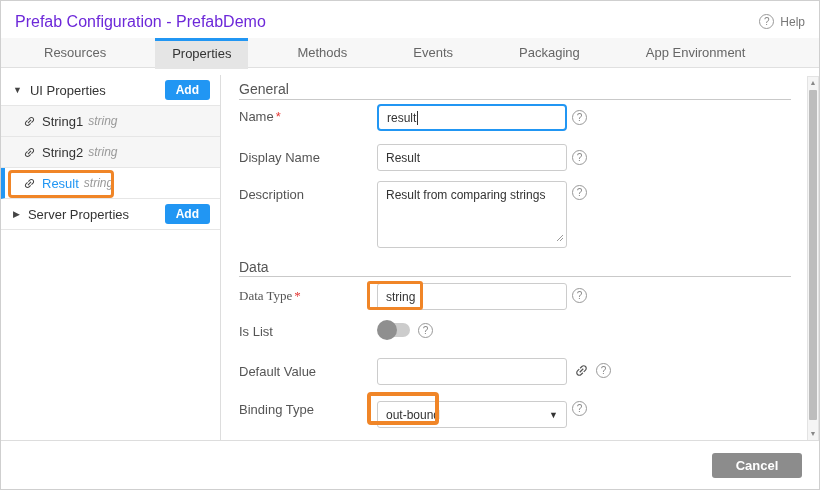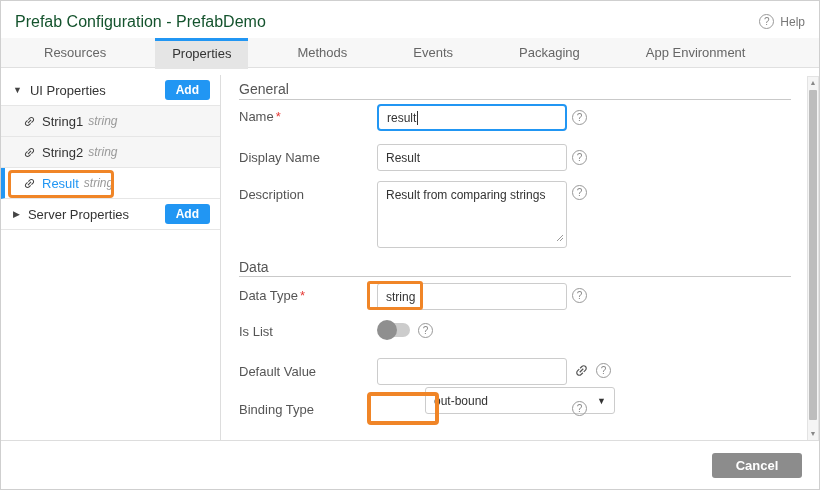--- a/index.html
+++ b/index.html
@@ -2,21 +2,21 @@
 <html><head>
 <meta charset="utf-8">
 <style>
   * { box-sizing: border-box; margin: 0; padding: 0; }
   html,body { background:#e9e9e9; }
   body { font-family: "Liberation Sans", sans-serif; }
   .app { position:relative; width:820px; height:490px; background:#fff; border:1px solid #cfcfcf; overflow:hidden; }
 
   
   .titlebar { position:absolute; top:0; left:0; right:0; height:42px; background:#fff; border-bottom:1px solid #e4e4e4; display:flex; align-items:center; padding:0 14px; }
-  .title { font-size:16px; color:#14532d; }
+  .title { font-size:16px; color:#6d28d9; }
   .help-area { margin-left:auto; display:flex; align-items:center; gap:6px; color:#777; cursor:pointer; }
   .help-area .qcircle { width:15px; height:15px; }
   .help-label { font-size:12px; color:#777; }
 
   .qcircle { display:inline-flex; align-items:center; justify-content:center; width:15px; height:15px; border:1px solid #999; border-radius:50%; color:#888; font-size:10px; line-height:1; flex:none; }
 
   
   .tabbar { position:absolute; top:37px; left:0; right:0; height:30px; background:#f7f7f7; border-bottom:1px solid #e0e0e0; display:flex; padding-left:26px;gap:32px; }
   .tab { height:30px; line-height:30px; padding:0 17px; font-size:13px; color:#666; cursor:pointer; }
   .tab.active { background:#e5e5e5; border-top:3px solid #2196f3; line-height:26px; color:#333; height:31px; }
@@ -160,21 +160,21 @@
         <svg width="8" height="8" viewBox="0 0 8 8">
             <path d="M7,1 L1,7 M7,4 L4,7" stroke="#999" stroke-width="1" fill="none"></path>
           </svg>
       </span>
     </div>
     <span class="qcircle help-pos" style="top:112px;">?</span>
 
     <div class="sect-head" style="top:186px;">Data</div>
     <div class="sect-line" style="top:203px;"></div>
 
-    <div class="frow-label" style="top:215px;">
+    <div class="frow-label" style="top:215px;font-family:Liberation Serif, serif;">
       <span>Data Type</span><span class="req">*</span>
     </div>
     <div class="finput" style="top:210px;">
       <span>string</span>
     </div>
     <span class="qcircle help-pos" style="top:215px;">?</span>
     <div class="hl-box" style="left:145px; top:208px; width:56px; height:29px; border-radius:3px;"></div>
 
     <div class="frow-label" style="top:251px;">Is List</div>
     <div class="toggle" style="top:247px;">
@@ -188,21 +188,21 @@
       <span></span>
     </div>
     <span class="link-ic" style="position:absolute; left:352px; top:290px;">
       <svg viewBox="0 0 24 24" width="15" height="15">
           <path fill="#555" d="M3.9,12c0-1.71,1.39-3.1,3.1-3.1h4V7H7c-2.76,0-5,2.24-5,5s2.24,5,5,5h4v-1.9H7C5.29,15.1,3.9,13.71,3.9,12z M8,13h8v-2H8V13z M17,7h-4v1.9h4c1.71,0,3.1,1.39,3.1,3.1s-1.39,3.1-3.1,3.1h-4V17h4c2.76,0,5-2.24,5-5S19.76,7,17,7z"></path>
         </svg>
     </span>
     <span class="qcircle" style="position:absolute; left:374px; top:290px;">?</span>
 
     <div class="frow-label" style="top:329px;">Binding Type</div>
-    <div class="fselect" style="top:314px;margin-left:48px;">
+    <div class="fselect" style="top:328px;">
       <span>out-bound</span>
       <span class="arrow">▼</span>
     </div>
     <span class="qcircle help-pos" style="top:328px;">?</span>
     <div class="hl-box" style="left:145px; top:319px; width:72px; height:33px; border-width:4px;"></div>
   </div>
 
   <div class="scrollbar">
     <div class="sb-arrow sb-up">▲</div>
     <div class="sb-thumb"></div>

